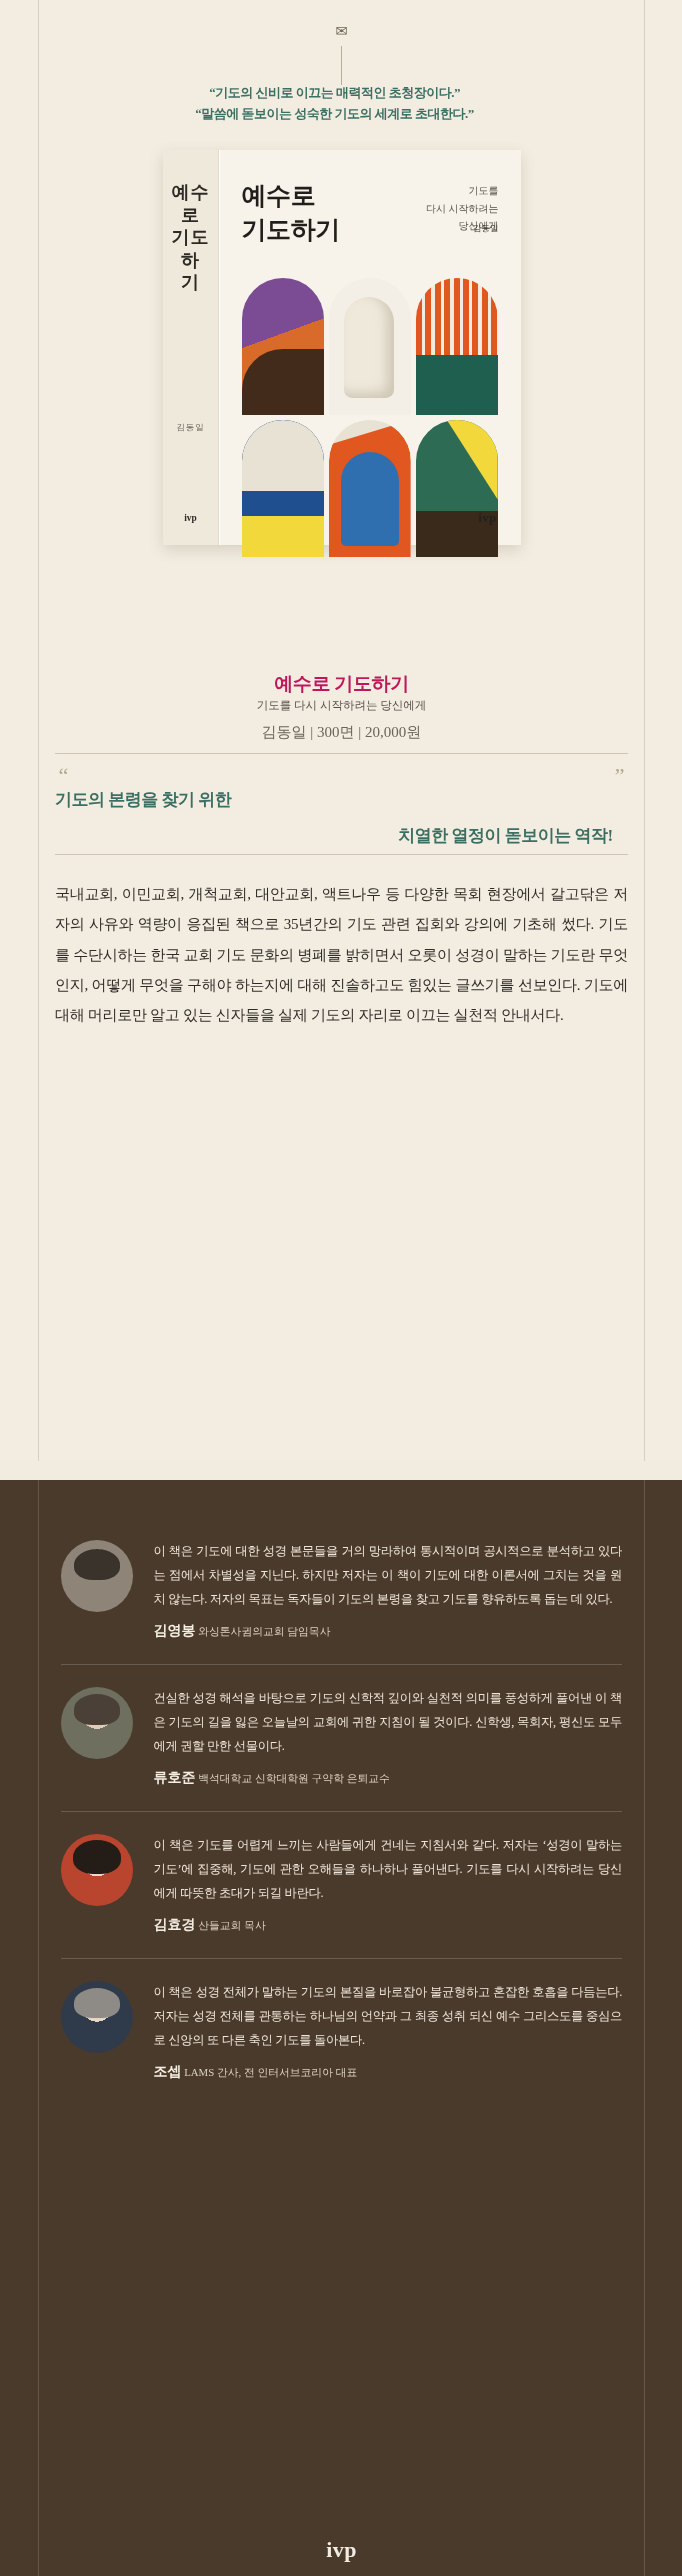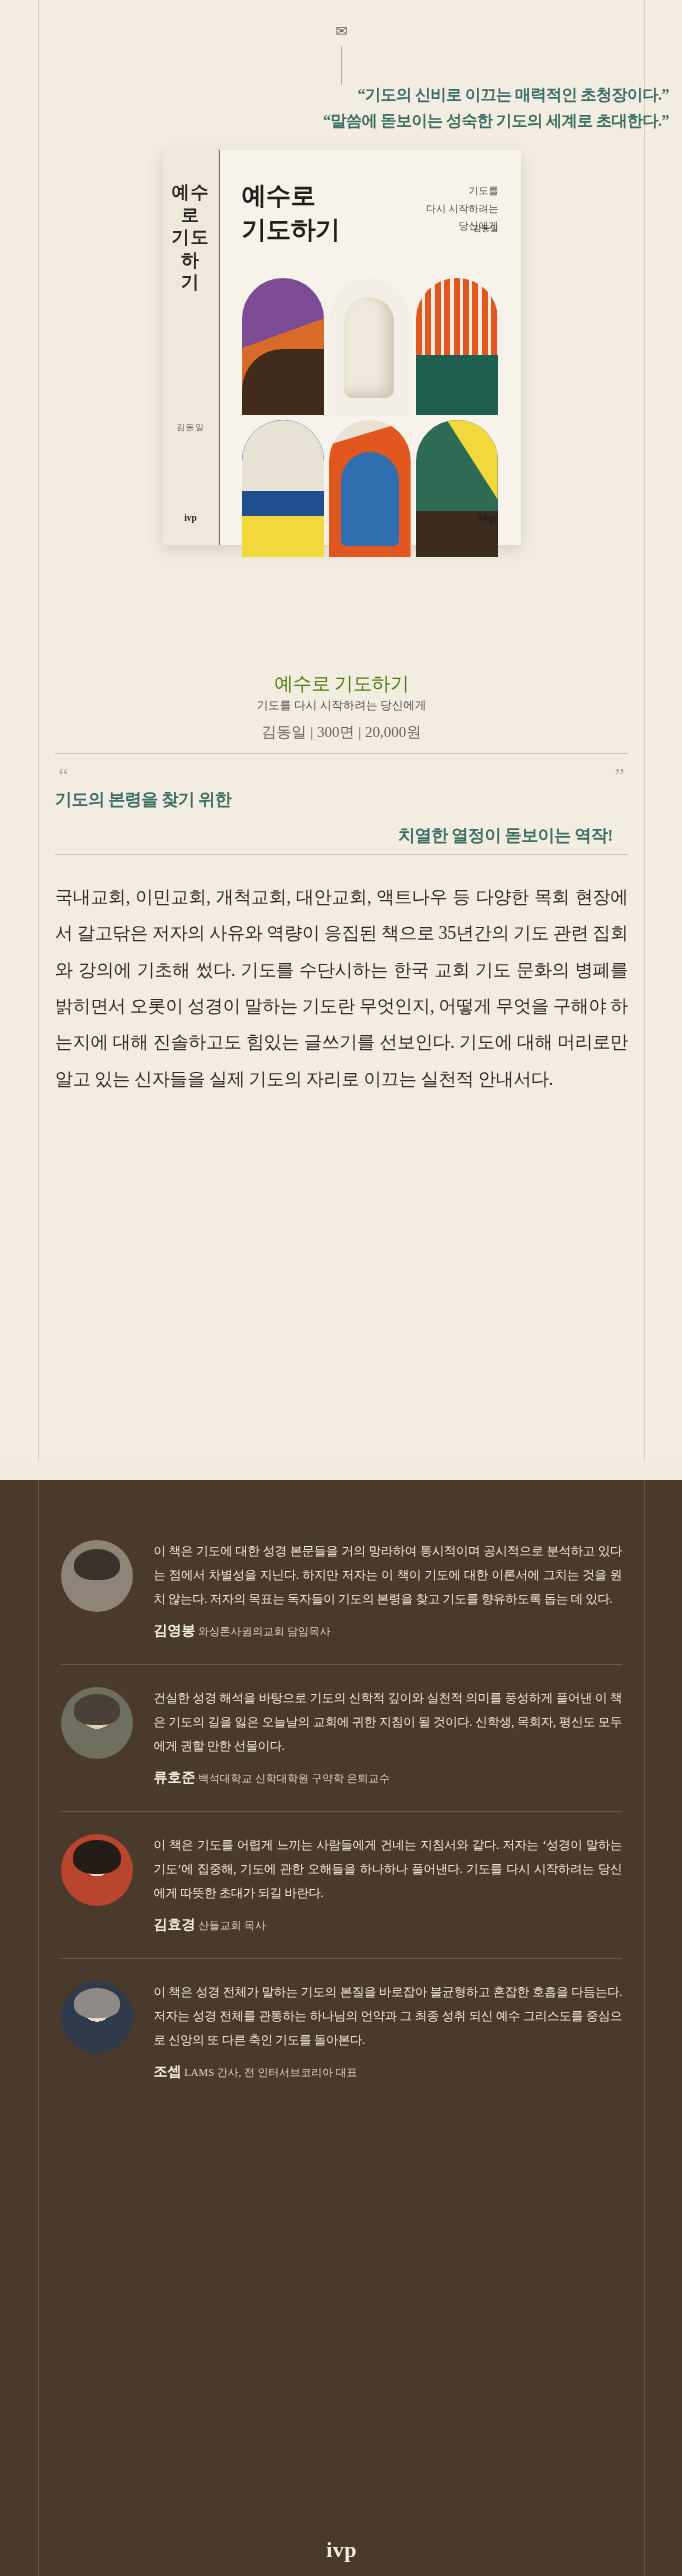--- a/index.html
+++ b/index.html
@@ -55,42 +55,42 @@
     background: #b9ae97;
     margin: 7.7px auto 0;
   }
 
   
   .headline {
     position: absolute;
     top: 82px;
     left: 0;
     right: 14px;
-    text-align: right;
+    text-align: center;
     color: #3b6f63;
     font-weight: bold;
-    font-size: 16px;
+    font-size: 13px;
     line-height: 1.62;
     letter-spacing: -0.5px;
   }
 
   
   .book-wrap {
     position: absolute;
     top: 150px;
     left: 50%;
     transform: translateX(-50%);
     width: 358px;
     height: 495px;
   }
   .book {
     position: relative;
     width: 358px;
     height: 395px;
-    background: #737373;
+    background: #ffffff;
     box-shadow: 0 5.1px 13.7px rgba(90,75,50,0.18);
   }
   
   .spine {
     position: absolute;
     left: 0; top: 0;
     width: 56px; height: 100%;
     background: #efe9dc;
     border-right: 0.9px solid #e2dac9;
   }
@@ -190,21 +190,21 @@
   .a6 { background:#2e6b55; }
   .a6::before{content:"";position:absolute;right:0;top:0;width:62%;height:58%;background:#f2d83a;clip-path:polygon(100% 0,100% 100%,0 0);}
   .a6::after{content:"";position:absolute;left:0;bottom:0;width:100%;height:34%;background:#3a2a1c;}
 
   
   .book-meta {
     position: absolute;
     top: 671px; left: 0; right: 0;
     text-align: center;
   }
-  .bm-title { font-size: 19px; font-weight: normal; color: #4d7c0f; letter-spacing: -0.4px; }
+  .bm-title { font-size: 19px; font-weight: bold; color: #be185d; letter-spacing: -0.4px; }
   .bm-sub { margin-top: 1px; font-size: 11.5px; color: #54504a; }
   .bm-info { margin-top: 10.2px; font-size: 15px; color: #6a6459; }
   .rule {
     position: absolute;
     top: 753px; left: 55px; right: 55px;
     height: 0.9px; background: #cfc5b0;
   }
 
   
   .pullquote {
@@ -227,21 +227,21 @@
   .rule2 {
     position: absolute;
     top: 854px; left: 55px; right: 55px;
     height: 0.9px; background: #cfc5b0;
   }
 
   
   .body-copy {
     position: absolute;
     top: 879px; left: 55px; right: 55px;
-    font-size: 18px;
+    font-size: 15px;
     line-height: 2.02;
     color: #2f2c27;
     text-align: justify;
     letter-spacing: -0.3px;
   }
 
   
   .bottom-section {
     position: absolute;
     top: 1461px; left: 0;

